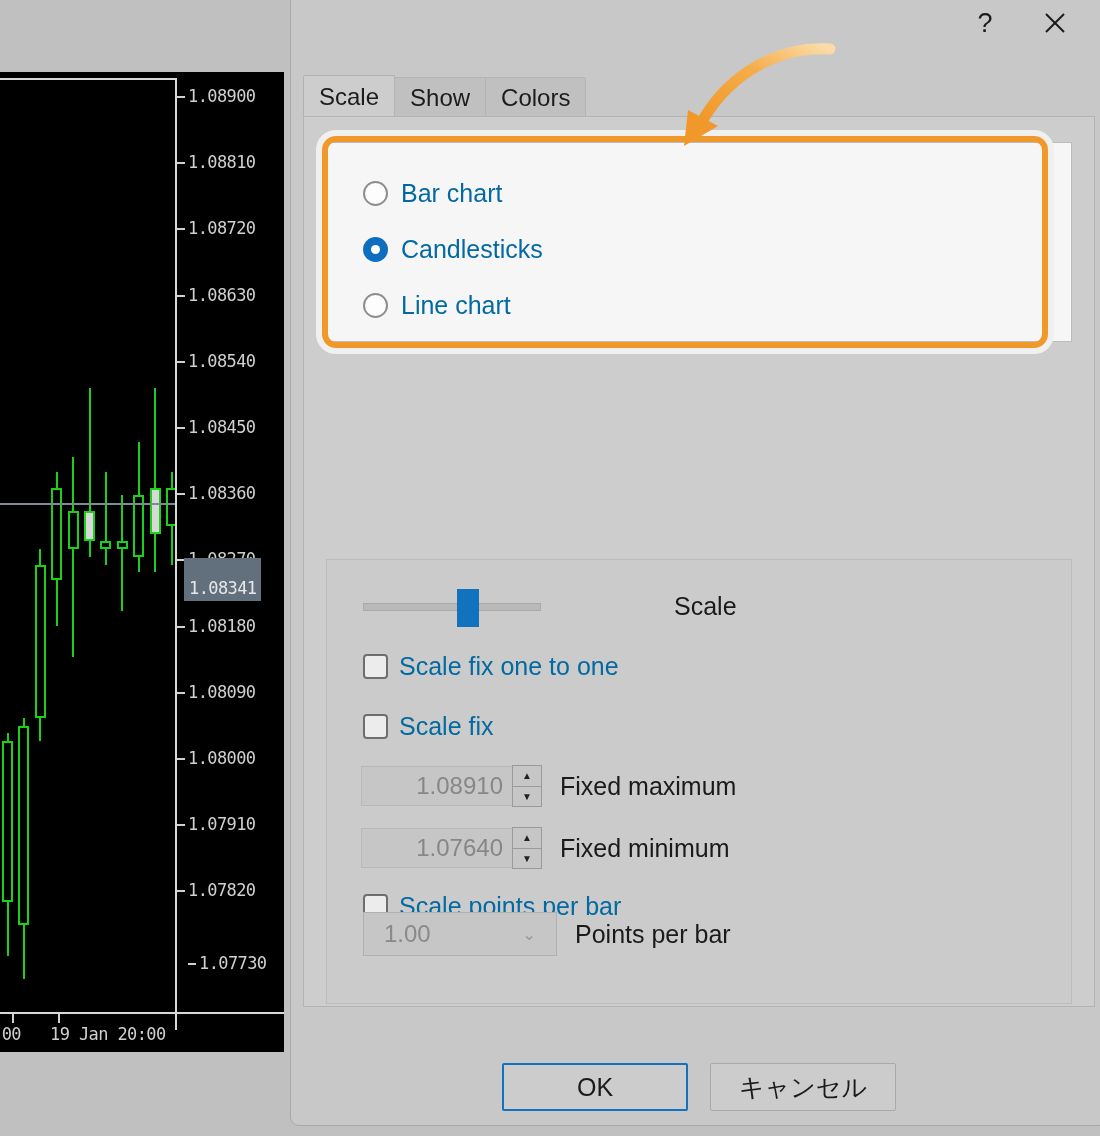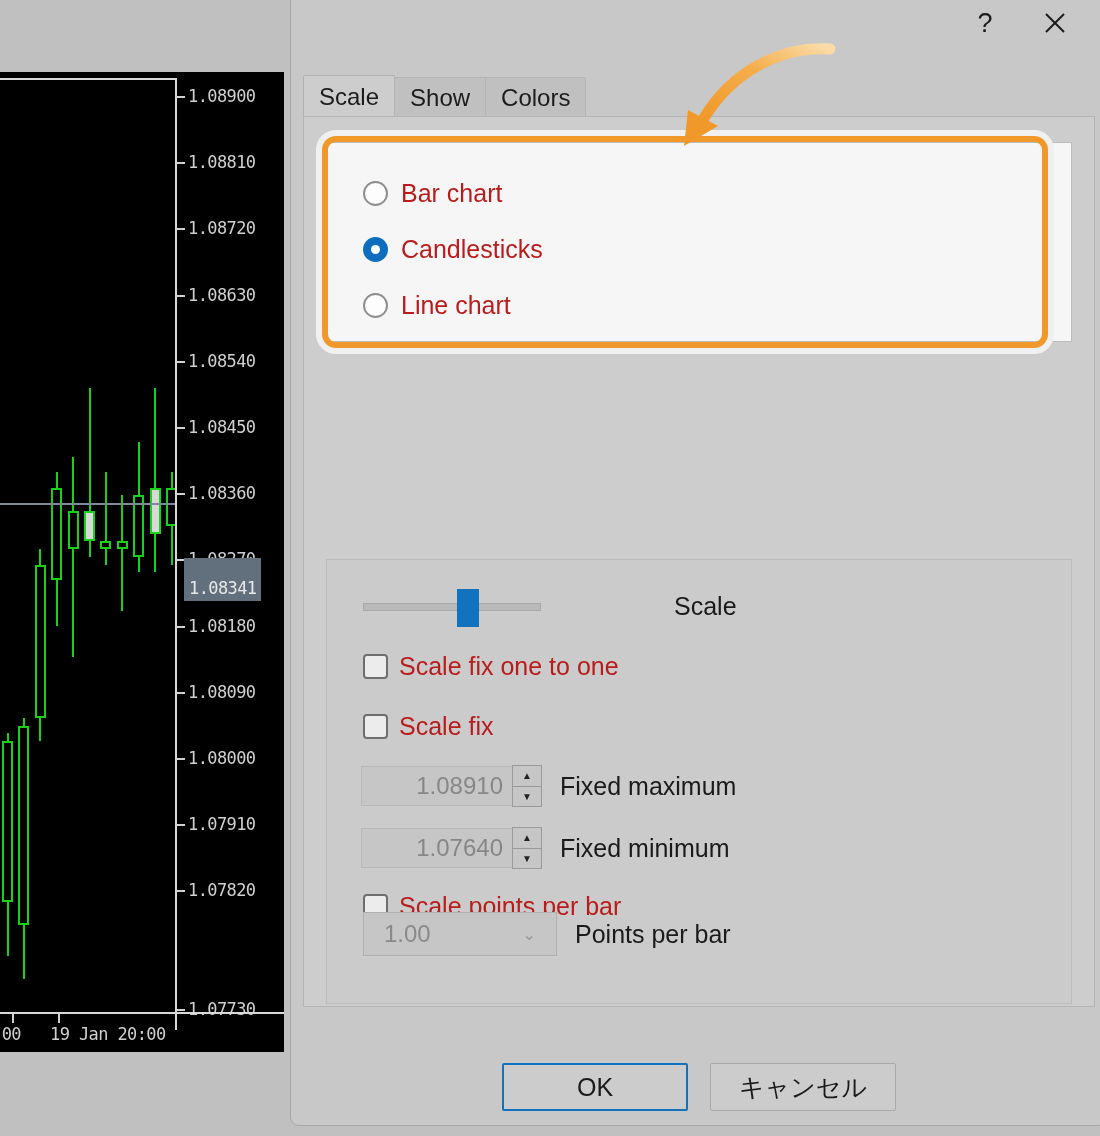--- a/index.html
+++ b/index.html
@@ -106,21 +106,21 @@
     border: 2px solid #8f8f8f; background: #fdfdfd;
     flex: 0 0 auto; margin-right: 13px;
   }
   .radio-outer.checked {
     border: none; background: #0d6ec0;
     display: flex; align-items: center; justify-content: center;
   }
   .radio-outer.checked::after {
     content: ""; width: 9px; height: 9px; border-radius: 50%; background: #fff;
   }
-  .radio-label, .check-label { font-size: 25px; color: #b91c1c; white-space: nowrap; }
+  .radio-label, .check-label { font-size: 25px; color: #0369a1; white-space: nowrap; }
 
   .check-box {
     width: 25px; height: 25px; border-radius: 4px;
     border: 2px solid #6e6e6e; background: #ececec;
     flex: 0 0 auto; margin-right: 11px;
   }
   .check-box.checked {
     border: none; background: #17609e;
     display: flex; align-items: center; justify-content: center;
   }
@@ -232,21 +232,21 @@
         <div class="tick-row" style="top: 212.6px;"><span class="tick-dash"></span><span>1.08630</span></div>
         <div class="tick-row" style="top: 278.8px;"><span class="tick-dash"></span><span>1.08540</span></div>
         <div class="tick-row" style="top: 345px;"><span class="tick-dash"></span><span>1.08450</span></div>
         <div class="tick-row" style="top: 411.2px;"><span class="tick-dash"></span><span>1.08360</span></div>
         <div class="tick-row" style="top: 477.4px;"><span class="tick-dash"></span><span>1.08270</span></div>
         <div class="tick-row" style="top: 543.6px;"><span class="tick-dash"></span><span>1.08180</span></div>
         <div class="tick-row" style="top: 609.8px;"><span class="tick-dash"></span><span>1.08090</span></div>
         <div class="tick-row" style="top: 676px;"><span class="tick-dash"></span><span>1.08000</span></div>
         <div class="tick-row" style="top: 742.2px;"><span class="tick-dash"></span><span>1.07910</span></div>
         <div class="tick-row" style="top: 808.4px;"><span class="tick-dash"></span><span>1.07820</span></div>
-        <div class="tick-row" style="top: 927px;"><span class="tick-dash"></span><span>1.07730</span></div>
+        <div class="tick-row" style="top: 881px; margin-left: 11px;"><span class="tick-dash"></span><span>1.07730</span></div>
       </div>
     <div id="price-tag">1.08341</div>
 
     <div id="time-axis">
       <div class="time-tick" style="left:12px"></div>
       <div class="time-label" style="left:-8px">:00</div>
       <div class="time-tick" style="left:58px"></div>
       <div class="time-label" style="left:50px">19 Jan 20:00</div>
     </div>
   </div>

